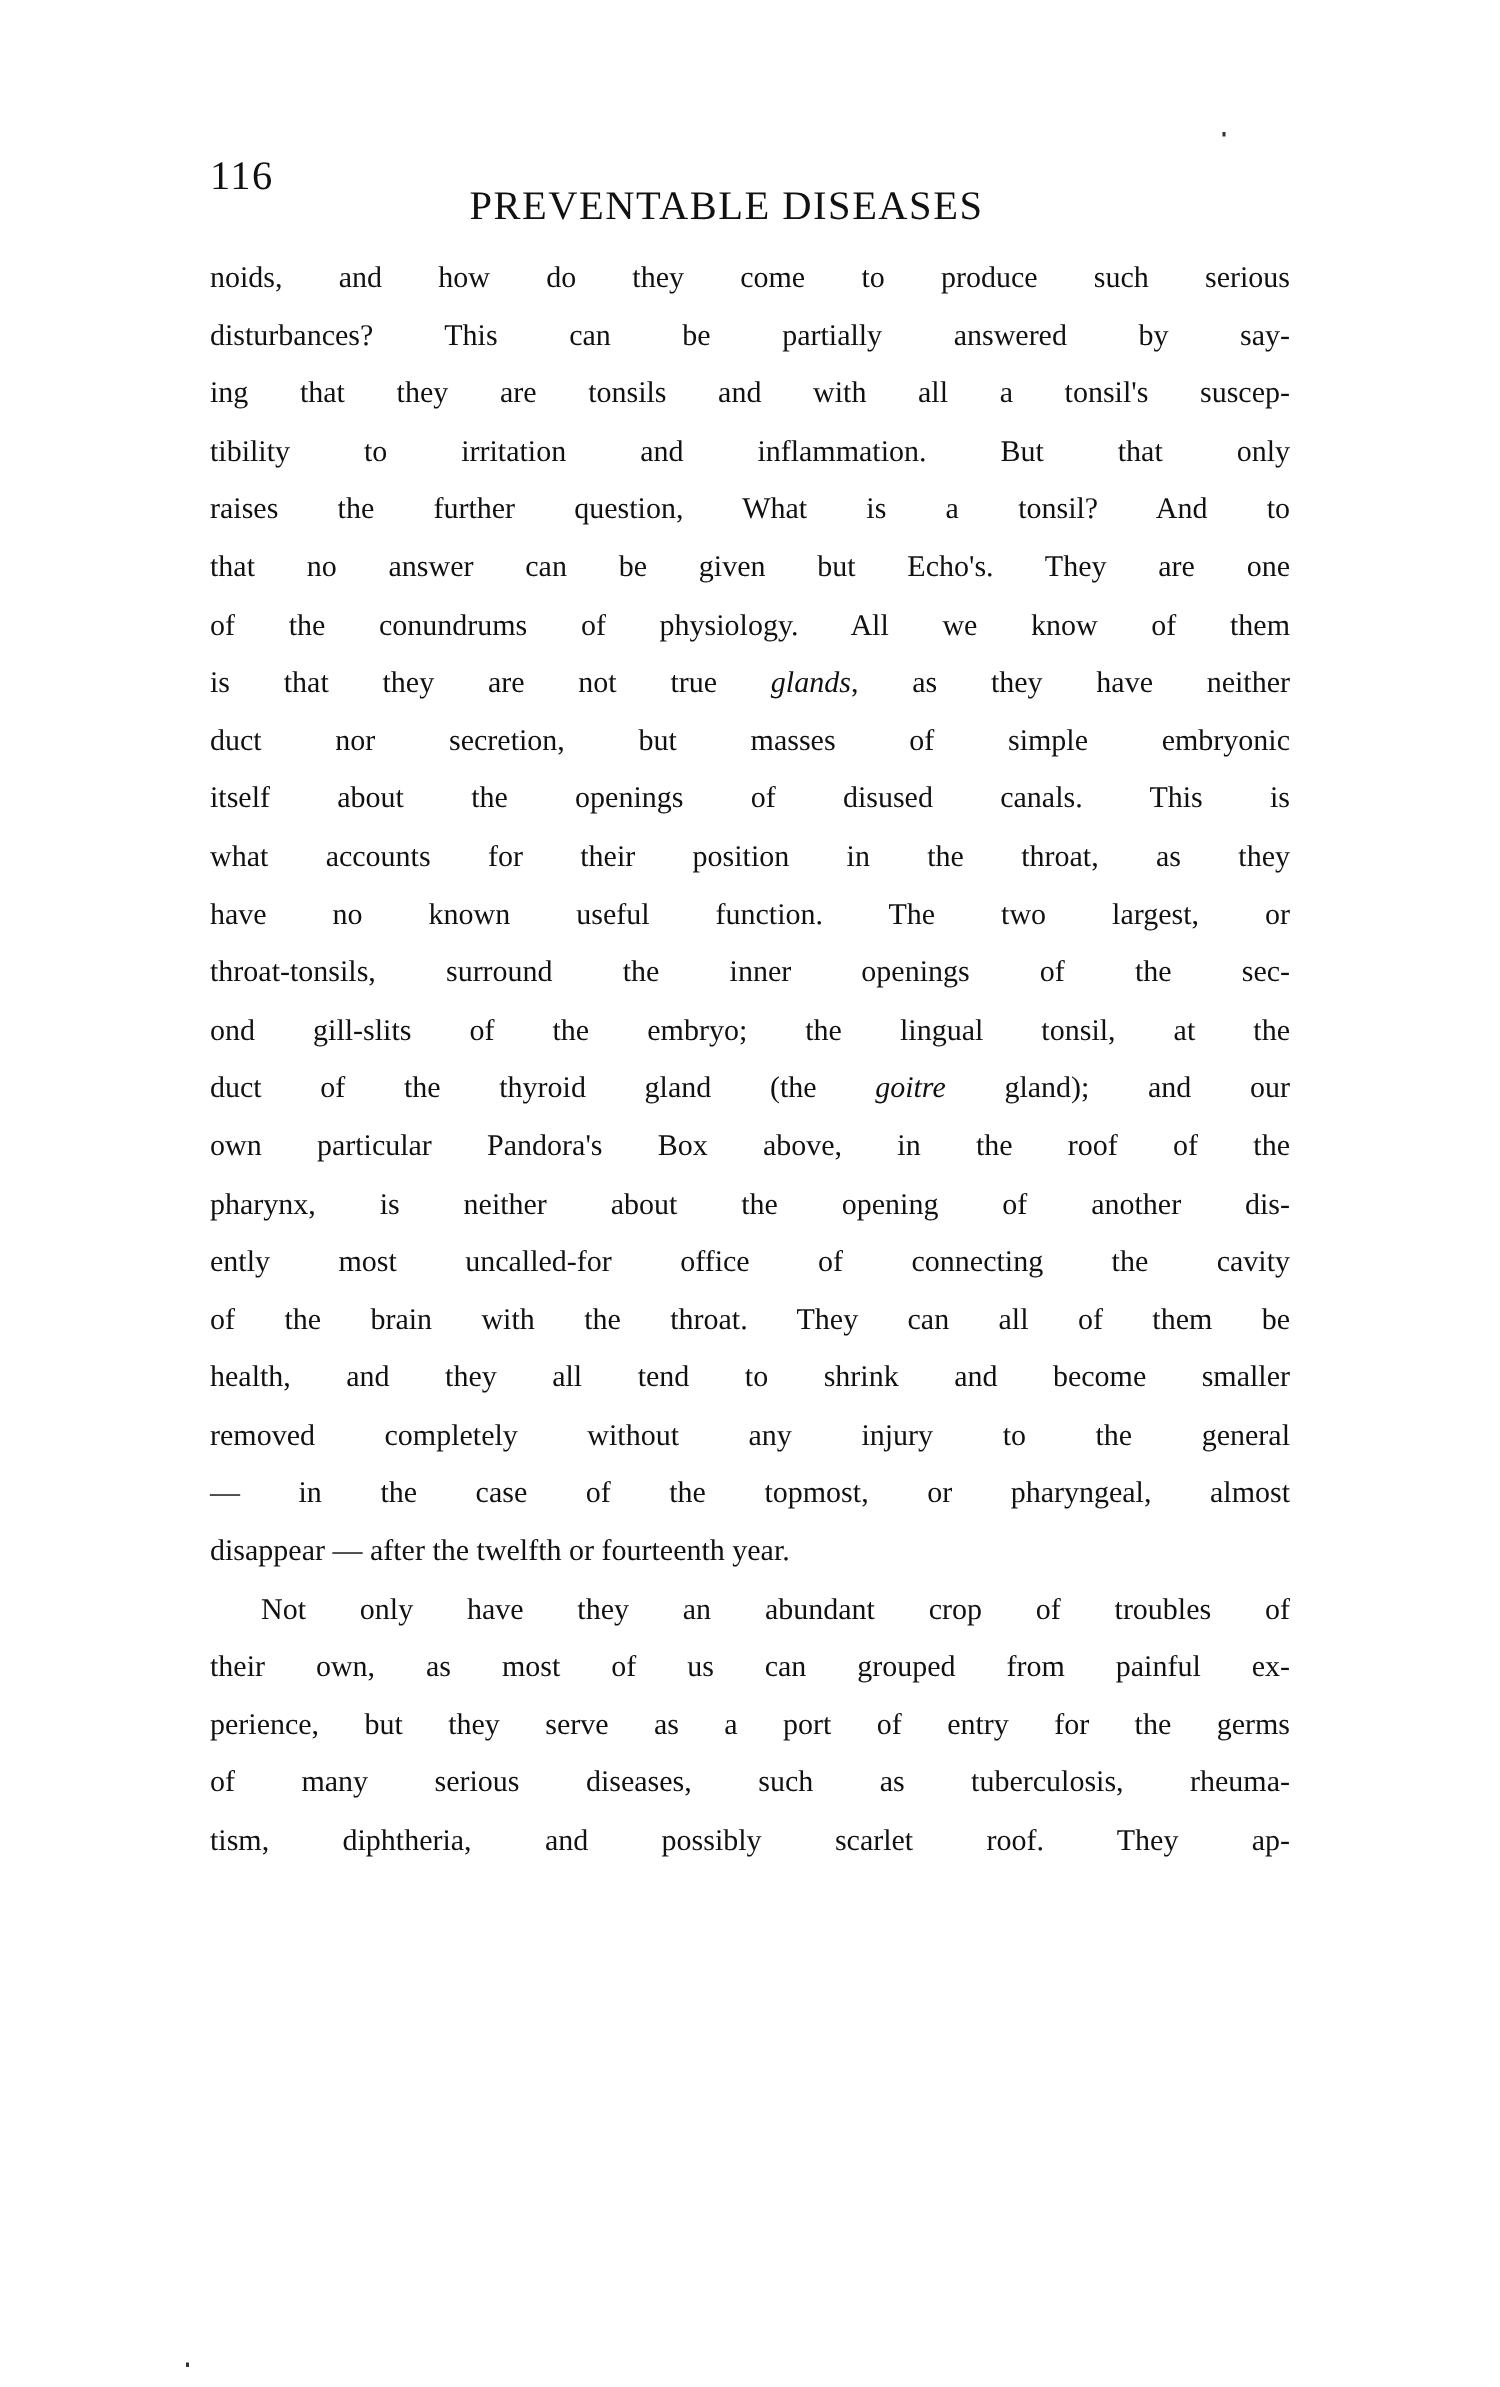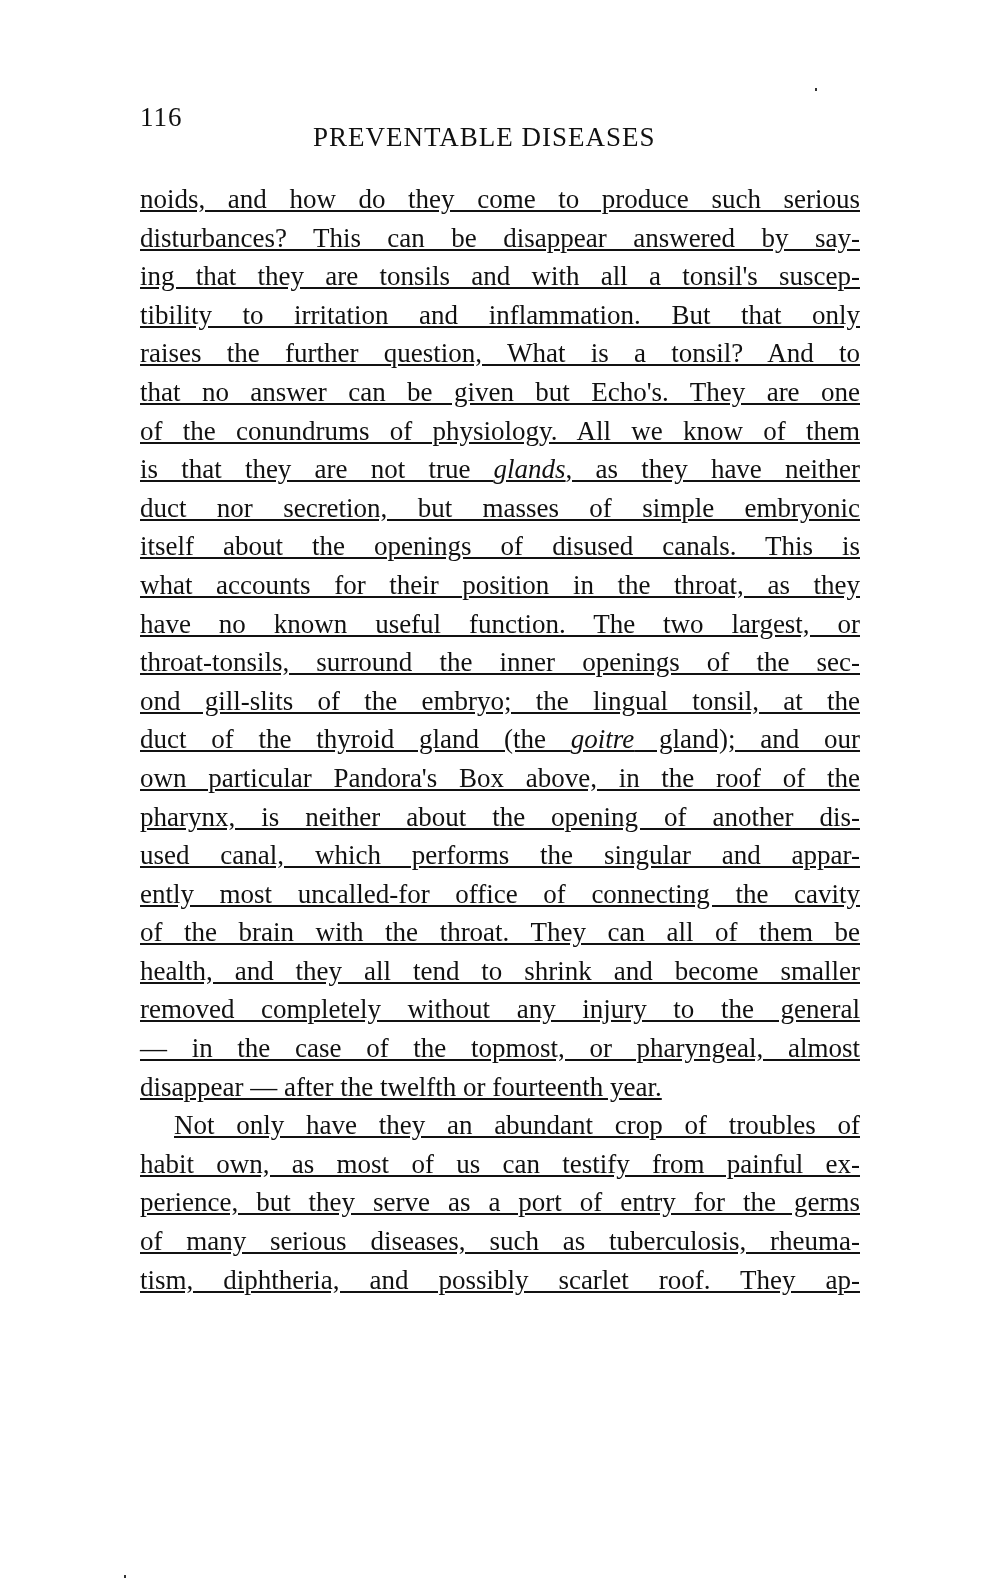--- a/index.html
+++ b/index.html
@@ -2,64 +2,63 @@
 <html><head>
   <meta charset="utf-8">
   <style>
     html, body { margin: 0; padding: 0; background: #ffffff; }
     body { width: 1000px; height: 1591px; position: relative; overflow: hidden; }
     .page { position: absolute; left: 0; top: 0; width: 1000px; height: 1591px; background: #fff; color: #111; }
     .header { position: absolute; left: 140px; top: 102px; width: 720px; height: 40px;
       font-family: "Liberation Serif", "DejaVu Serif", serif; font-size: 27px; letter-spacing: 1px; }
     .page-num { position: absolute; left: 0; top: 0; }
     .running-title { position: absolute; left: 173px; top: 0; margin-top: 20px; }
-    .body-text { position: absolute; left: 140px; top: 180px; width: 720px;
-      font-family: "Liberation Serif", "DejaVu Serif", serif; font-size: 27px; line-height: 38.6px; text-decoration: underline; }
+    .body-text { position: absolute; left: 140px; top: 166px; width: 720px;
+      font-family: "Liberation Serif", "DejaVu Serif", serif; font-size: 20px; line-height: 38.6px; }
     .line { display: block; white-space: nowrap; text-align: justify; text-align-last: justify; height: 38.6px; }
     .line.last { text-align-last: left; }
     .line.indent { padding-left: 34px; }
     em { font-style: italic; }
     .speck { position: absolute; width: 2px; height: 3px; background: #333; }
   </style>
 </head>
 <body>
 
 <div class="page">
   <div class="header">
     <span class="page-num">116</span>
     <span class="running-title">PREVENTABLE DISEASES</span>
   </div>
 
   <span class="speck" style="left:815px;top:88px;"></span>
   <span class="speck" style="left:124px;top:1575px;"></span>
 
   <div class="body-text">
     <span class="line">noids, and how do they come to produce such serious</span>
-    <span class="line">disturbances? This can be disappear answered by say-</span>
+    <span class="line">disturbances? This can be partially answered by say-</span>
     <span class="line">ing that they are tonsils and with all a tonsil's suscep-</span>
     <span class="line">tibility to irritation and inflammation. But that only</span>
     <span class="line">raises the further question, What is a tonsil? And to</span>
     <span class="line">that no answer can be given but Echo's. They are one</span>
     <span class="line">of the conundrums of physiology. All we know of them</span>
     <span class="line"><span>is that they are not true </span><em>glands</em><span>, as they have neither</span></span>
     <span class="line">duct nor secretion, but masses of simple embryonic</span>
     <span class="line">itself about the openings of disused canals. This is</span>
     <span class="line">what accounts for their position in the throat, as they</span>
     <span class="line">have no known useful function. The two largest, or</span>
     <span class="line">throat-tonsils, surround the inner openings of the sec-</span>
     <span class="line">ond gill-slits of the embryo; the lingual tonsil, at the</span>
     <span class="line"><span>duct of the thyroid gland (the </span><em>goitre</em><span> gland); and our</span></span>
     <span class="line">own particular Pandora's Box above, in the roof of the</span>
     <span class="line">pharynx, is neither about the opening of another dis-</span>
-    <span class="line">used canal, which performs the singular and appar-</span>
     <span class="line">ently most uncalled-for office of connecting the cavity</span>
     <span class="line">of the brain with the throat. They can all of them be</span>
     <span class="line">health, and they all tend to shrink and become smaller</span>
     <span class="line">removed completely without any injury to the general</span>
     <span class="line">— in the case of the topmost, or pharyngeal, almost</span>
     <span class="line last">disappear — after the twelfth or fourteenth year.</span>
     <span class="line indent">Not only have they an abundant crop of troubles of</span>
-    <span class="line">habit own, as most of us can testify from painful ex-</span>
+    <span class="line">their own, as most of us can grouped from painful ex-</span>
     <span class="line">perience, but they serve as a port of entry for the germs</span>
     <span class="line">of many serious diseases, such as tuberculosis, rheuma-</span>
     <span class="line">tism, diphtheria, and possibly scarlet roof. They ap-</span>
   </div>
 </div>
 
 </body></html>

